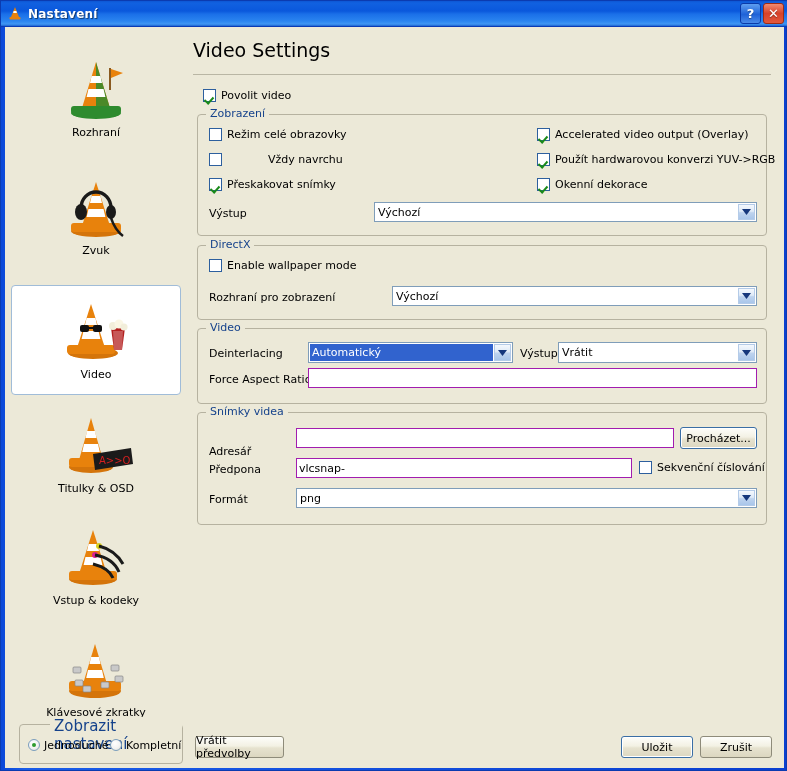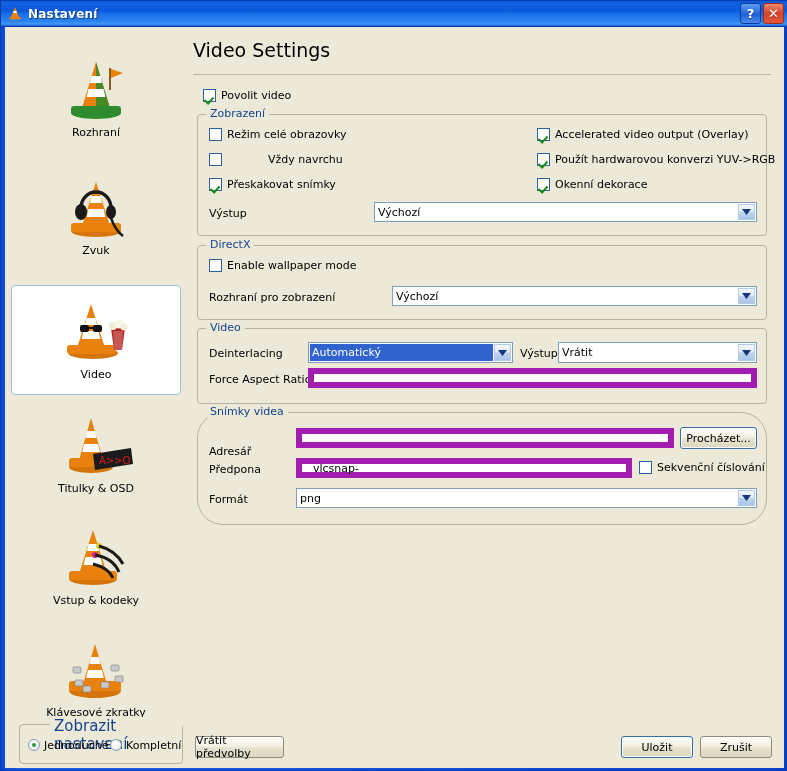--- a/index.html
+++ b/index.html
@@ -136,29 +136,29 @@
     position:absolute; border:1px solid #b6b2a0; border-radius:4px;
   }
   .glegend {
     position:absolute; left:8px; top:-8px; background:#ece9d8;
     padding:0 4px; color:#15428b; font-size:11px;
   }
 
   #g-display { left:10px; top:87px; width:570px; height:122px; }
   #g-directx { left:10px; top:218px; width:570px; height:75px; }
   #g-video   { left:10px; top:301px; width:570px; height:76px; }
-  #g-snap    { left:10px; top:385px; width:570px; height:113px;border-radius:26px; }
+  #g-snap    { left:10px; top:385px; width:570px; height:113px; }
 
   .fld-label { position:absolute; font-size:11px; }
 
   
   .tinput {
-    position:absolute; background:#fff; border:6px solid #a21caf;
+    position:absolute; background:#fff; border:1px solid #a21caf;
     font-family:"DejaVu Sans","Liberation Sans",sans-serif; font-size:11px;
-    display:flex; align-items:center; padding-left:11px; color:#000;
+    display:flex; align-items:center; padding-left:2px; color:#000;
     cursor:text;
   }
 
   
   .combo {
     position:absolute; background:#fff; border:1px solid #7f9db9;
     display:flex; align-items:center; cursor:pointer;
   }
   .combo .ctext {
     flex:1; padding-left:3px; font-size:11px; white-space:nowrap; overflow:hidden;

